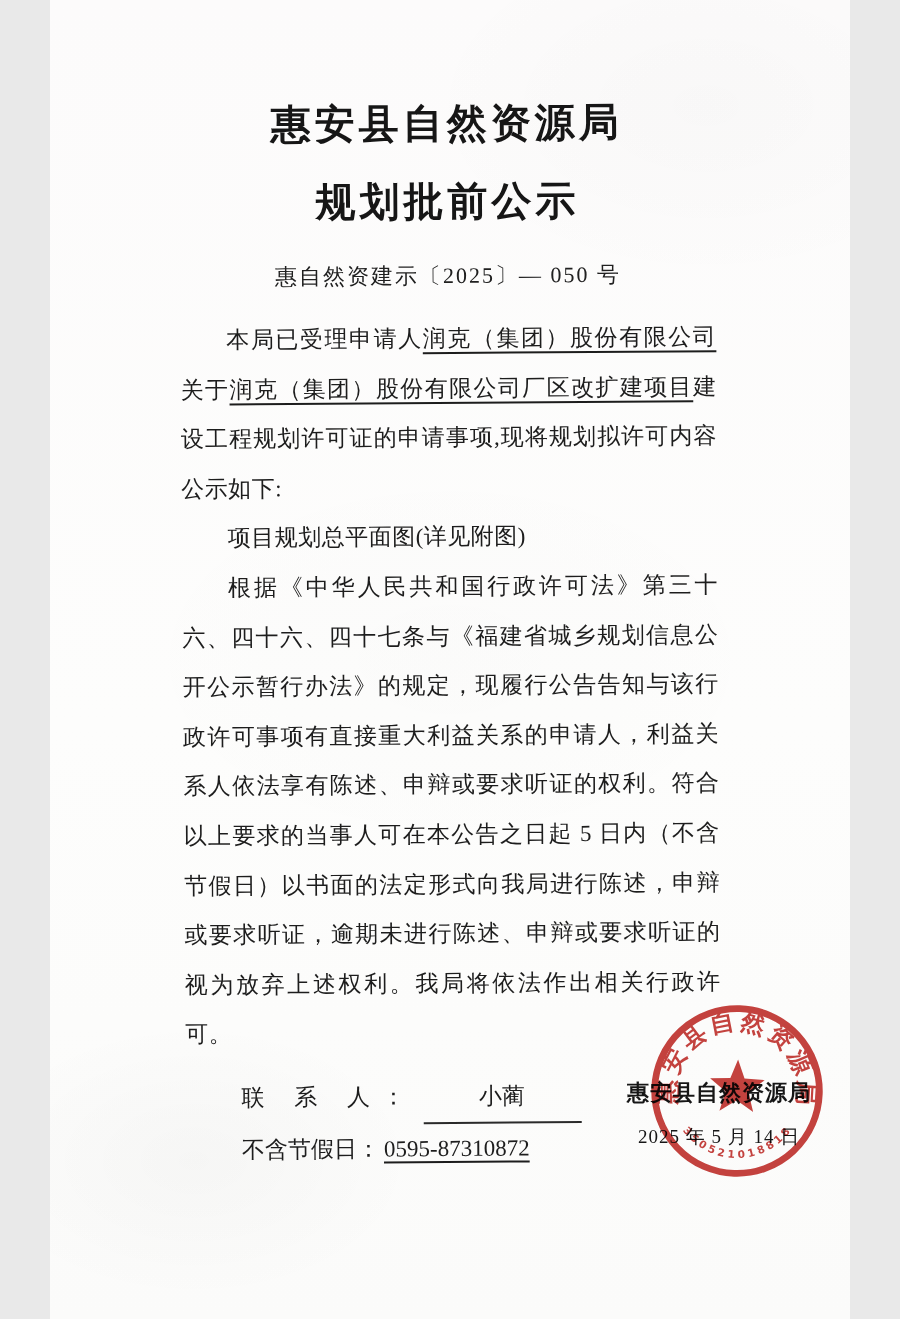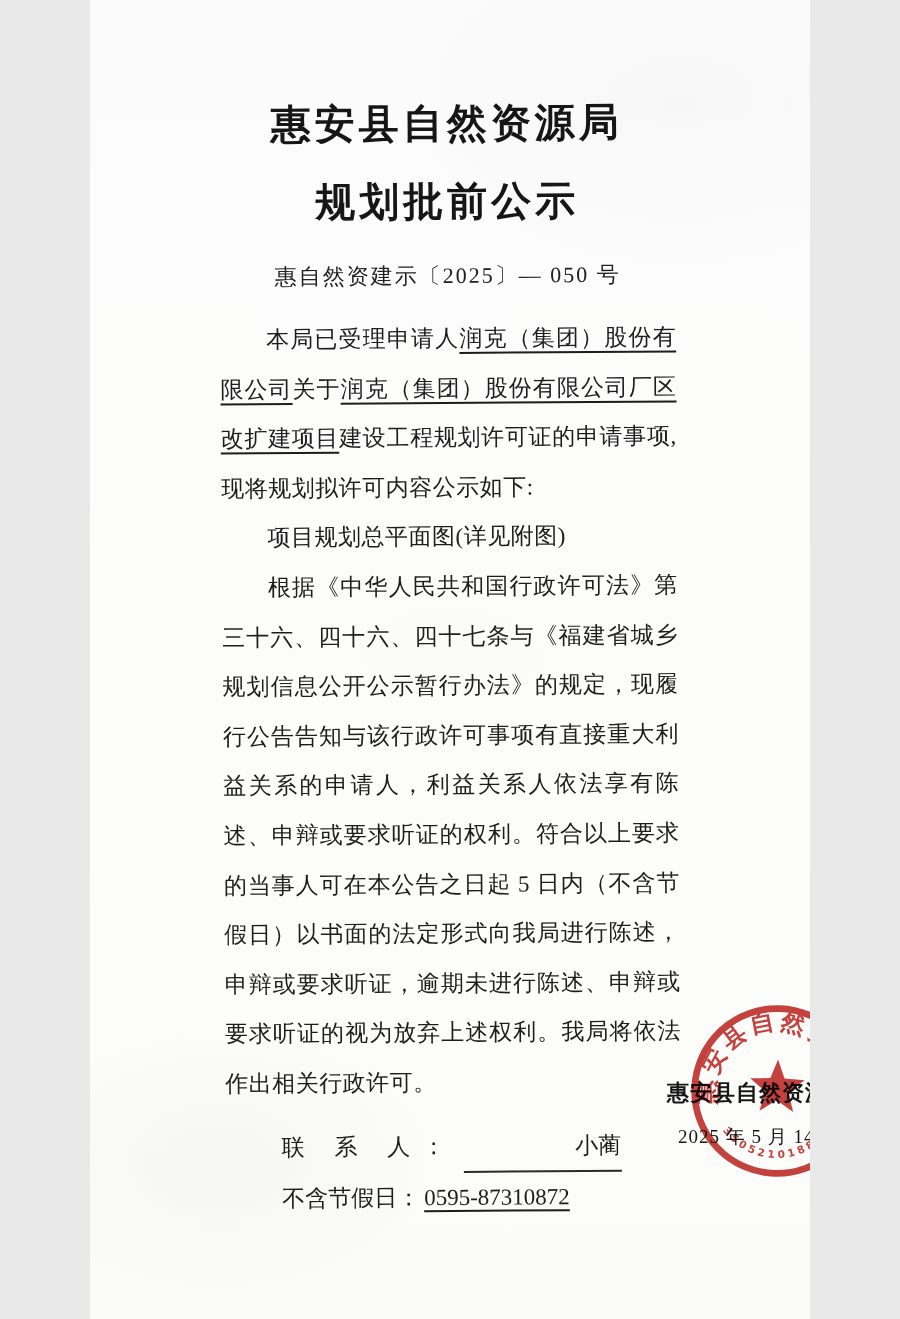--- a/index.html
+++ b/index.html
@@ -1,17 +1,17 @@
 <!DOCTYPE html>
 <html><head>
 <meta charset="utf-8">
 <style>
   html,body { margin:0; padding:0; background:#e9e9e9; }
   .page {
-    position:relative; width:720px; height:1319px; margin:0 auto;
+    position:relative; width:800px; height:1319px; margin:0 auto;
     background:linear-gradient(180deg,#fcfbfb 0%, #fdfdfc 55%, #fbfbfa 100%);
     overflow:hidden;
     font-family:"Liberation Serif","DejaVu Serif",serif;
     color:#1c1c1c;
   }
   .page::before {
     content:""; position:absolute; inset:0; pointer-events:none;
     background:
       radial-gradient(ellipse 320px 200px at 18% 88%, rgba(0,0,0,0.022), transparent 70%),
       radial-gradient(ellipse 420px 260px at 82% 8%, rgba(0,0,0,0.016), transparent 70%),
@@ -37,21 +37,21 @@
   }
   .u {
     text-decoration:underline;
     text-underline-offset:6px;
     text-decoration-thickness:1.5px;
   }
   .contact { margin-top:14px; padding-left:56px; }
   .contact-line { font-size:23px; line-height:49.6px; color:#1d1d1d; }
   .clabel.spaced { letter-spacing:12px; }
   .name-underline {
-    display:inline-block; width:158px; text-align:right;
+    display:inline-block; width:158px; text-align:center;
     border-bottom:2px solid #2a2a2a; margin-left:6px;
   }
   .phone-underline {
     text-decoration:underline; text-underline-offset:5px;
     text-decoration-thickness:2px; margin-left:4px;
     font-family:"Liberation Serif","DejaVu Serif",serif;
   }
   .seal {
     position:absolute; left:596px; top:1000px; width:182px; height:182px;
     mix-blend-mode:multiply; opacity:0.9;

